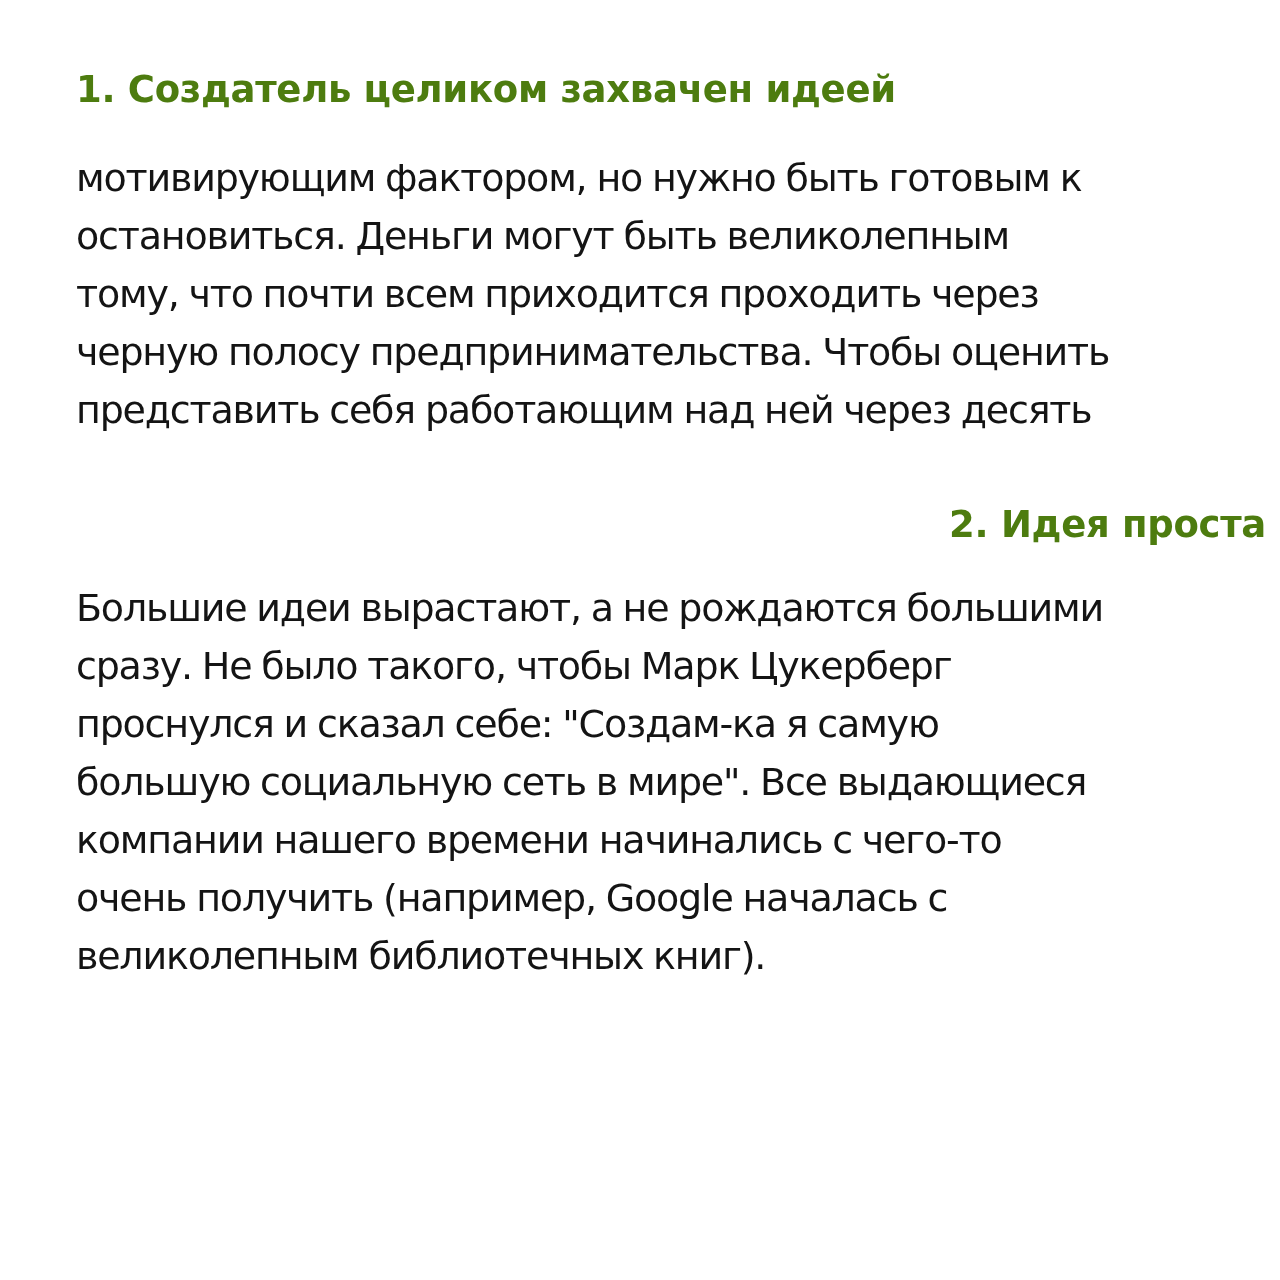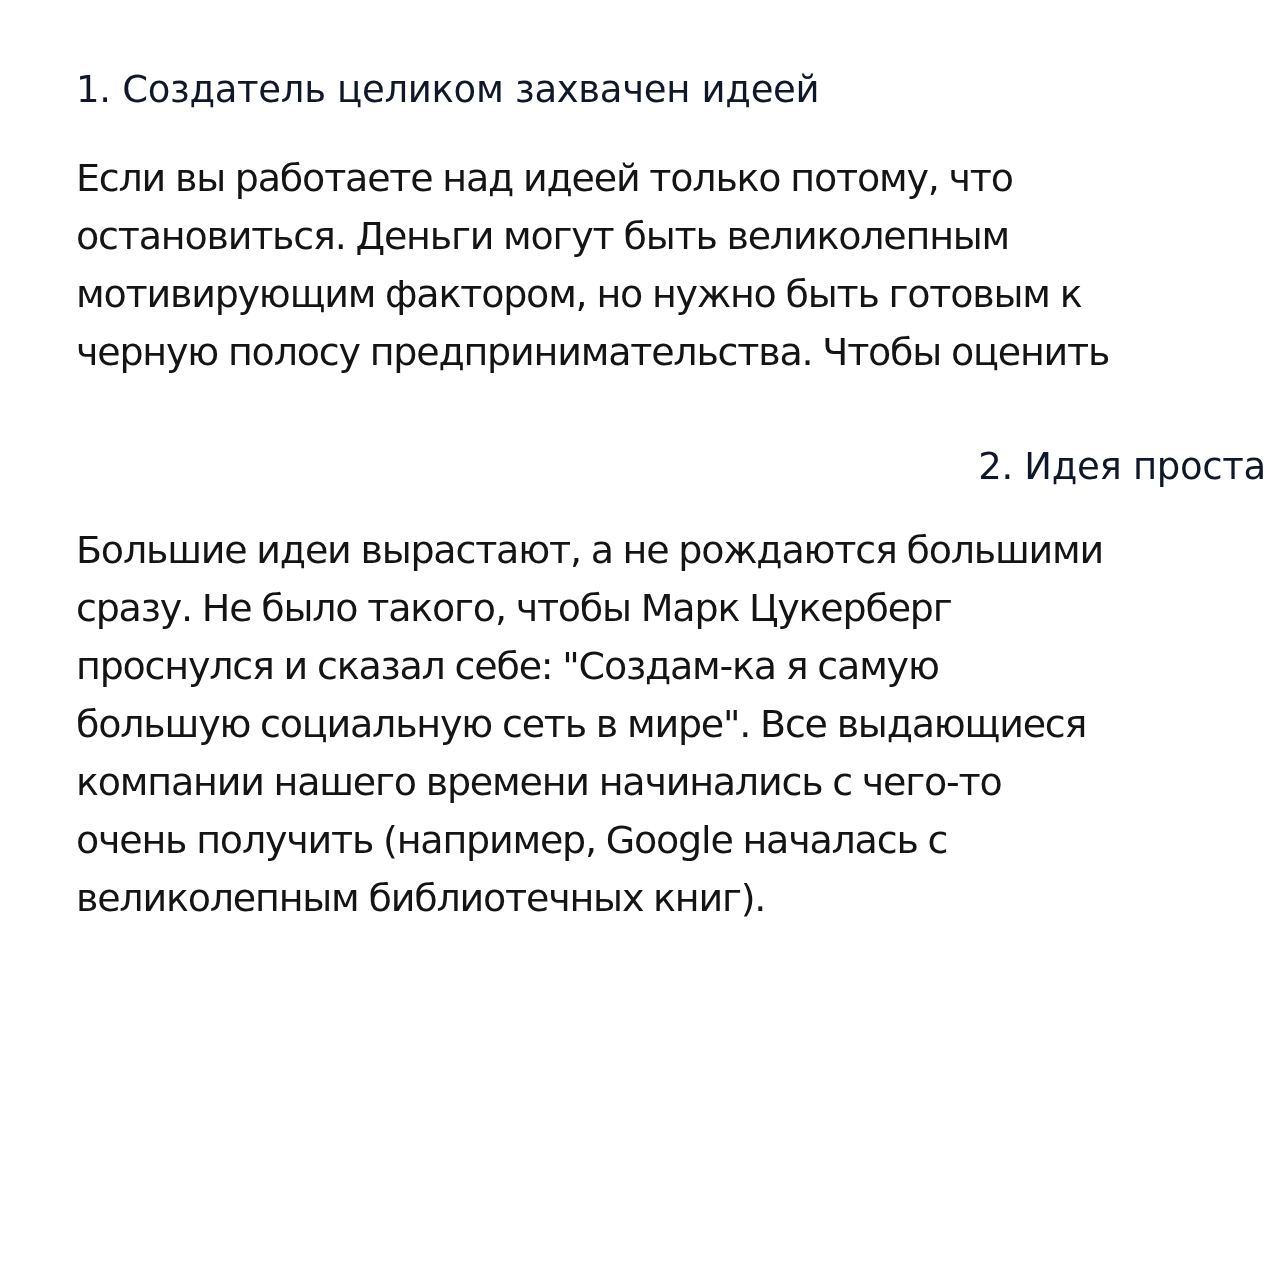--- a/index.html
+++ b/index.html
@@ -16,26 +16,26 @@
       color: #111111;
     }
     .page {
       position: absolute;
       left: 76px;
       top: 64px;
       width: 1190px;
     }
     .section-heading {
       font-family: "DejaVu Sans", sans-serif;
-      font-weight: normal;
+      font-weight: bold;
       font-size: 37px;
       line-height: 52px;
       margin: 0;
       letter-spacing: -0.3px;
-      color: #0f172a;
+      color: #4d7c0f;
     }
     .section-body {
       font-family: "DejaVu Sans", sans-serif;
       font-weight: normal;
       font-size: 38px;
       line-height: 58px;
       margin: 0;
       letter-spacing: -1.2px;
       word-spacing: -1px;
       color: #141414;
@@ -50,24 +50,25 @@
     #section-2-body { margin-top: 28px; }
   </style>
 </head>
 <body>
 
 <div class="page">
 
   <h2 class="section-heading" id="section-1-heading">1. Создатель целиком захвачен идеей</h2>
 
   <p class="section-body" id="section-1-body">
-    <span class="line">Если вы работаете над идеей только потому, что</span>
+    <span class="line">мотивирующим фактором, но нужно быть готовым к</span>
     <span class="line">остановиться. Деньги могут быть великолепным</span>
-    <span class="line">мотивирующим фактором, но нужно быть готовым к</span>
+    <span class="line">тому, что почти всем приходится проходить через</span>
     <span class="line">черную полосу предпринимательства. Чтобы оценить</span>
+    <span class="line">представить себя работающим над ней через десять</span>
   </p>
 
   <h2 class="section-heading" id="section-2-heading">2. Идея проста</h2>
 
   <p class="section-body" id="section-2-body">
     <span class="line">Большие идеи вырастают, а не рождаются большими</span>
     <span class="line">сразу. Не было такого, чтобы Марк Цукерберг</span>
     <span class="line">проснулся и сказал себе: "Создам-ка я самую</span>
     <span class="line">большую социальную сеть в мире". Все выдающиеся</span>
     <span class="line">компании нашего времени начинались с чего-то</span>

